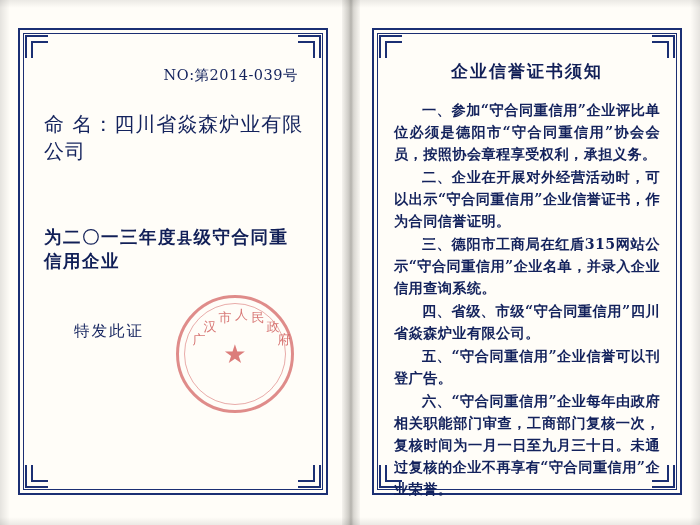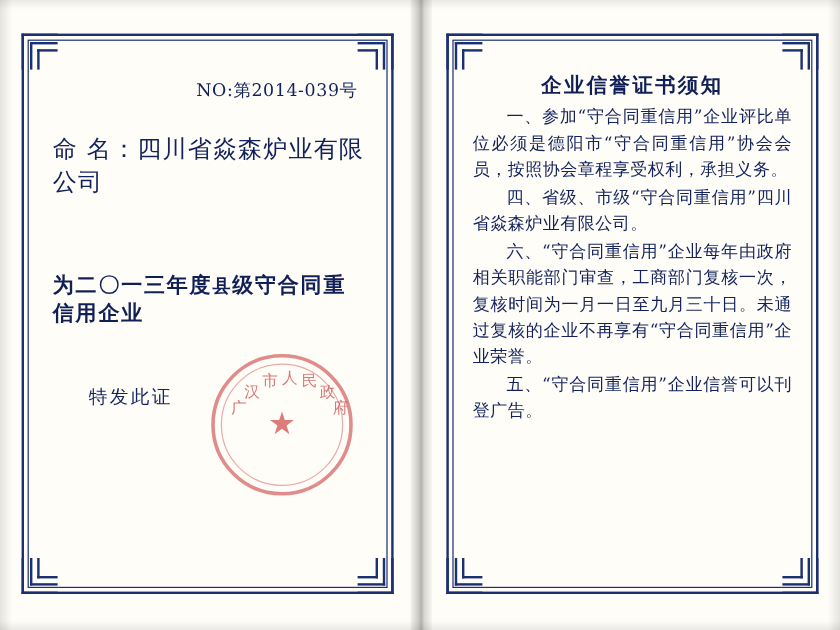--- a/index.html
+++ b/index.html
@@ -195,32 +195,33 @@
     bottom: 48px;
     color: #13225c;
   }
   .notice-title {
     text-align: center;
     font-size: 17px;
     font-weight: bold;
     font-family: "DejaVu Serif", serif;
     letter-spacing: 2px;
     margin-top: 14px;
-    margin-bottom: 4px;
+    margin-bottom: 16px;
     color: #111f57;
   }
   .notice-p {
     font-size: 14.2px;
     line-height: 22px;
     font-family: "DejaVu Serif", serif;
     text-align: justify;
     text-indent: 28px;
     letter-spacing: 0.4px;
     margin: 0 0 1px 0;
     color: #13225c;
+    font-weight: bold;
   }
   .notice-p.no-indent {
     text-indent: 0;
   }
   .edge-shadow-left {
     position: absolute;
     left: 0; top: 0; bottom: 0; width: 10px;
     background: linear-gradient(to right, rgba(0,0,0,0.10), rgba(0,0,0,0));
   }
   .edge-shadow-right {
@@ -344,23 +345,25 @@
         <span class="v1"></span>
         <span class="h2"></span>
         <span class="v2"></span>
         <span class="h3"></span>
         <span class="v3"></span>
     </div>
 
     <div class="right-content">
       <div class="notice-title">企业信誉证书须知</div>
       <p class="notice-p">一、参加“守合同重信用”企业评比单位必须是德阳市“守合同重信用”协会会员，按照协会章程享受权利，承担义务。</p>
+      <p class="notice-p">二、企业在开展对外经营活动时，可以出示“守合同重信用”企业信誉证书，作为合同信誉证明。</p>
+      <p class="notice-p">三、德阳市工商局在红盾315网站公示“守合同重信用”企业名单，并录入企业信用查询系统。</p>
       <p class="notice-p">四、省级、市级“守合同重信用”四川省焱森炉业有限公司。</p>
+      <p class="notice-p">五、“守合同重信用”企业信誉可以刊登广告。</p>
       <p class="notice-p">六、“守合同重信用”企业每年由政府相关职能部门审查，工商部门复核一次，复核时间为一月一日至九月三十日。未通过复核的企业不再享有“守合同重信用”企业荣誉。</p>
-      <p class="notice-p">五、“守合同重信用”企业信誉可以刊登广告。</p>
     </div>
   </div>
 
   <div class="fold"></div>
   <div class="edge-shadow-left"></div>
   <div class="edge-shadow-right"></div>
   <div class="edge-shadow-top"></div>
   <div class="edge-shadow-bottom"></div>
 </div>
 

